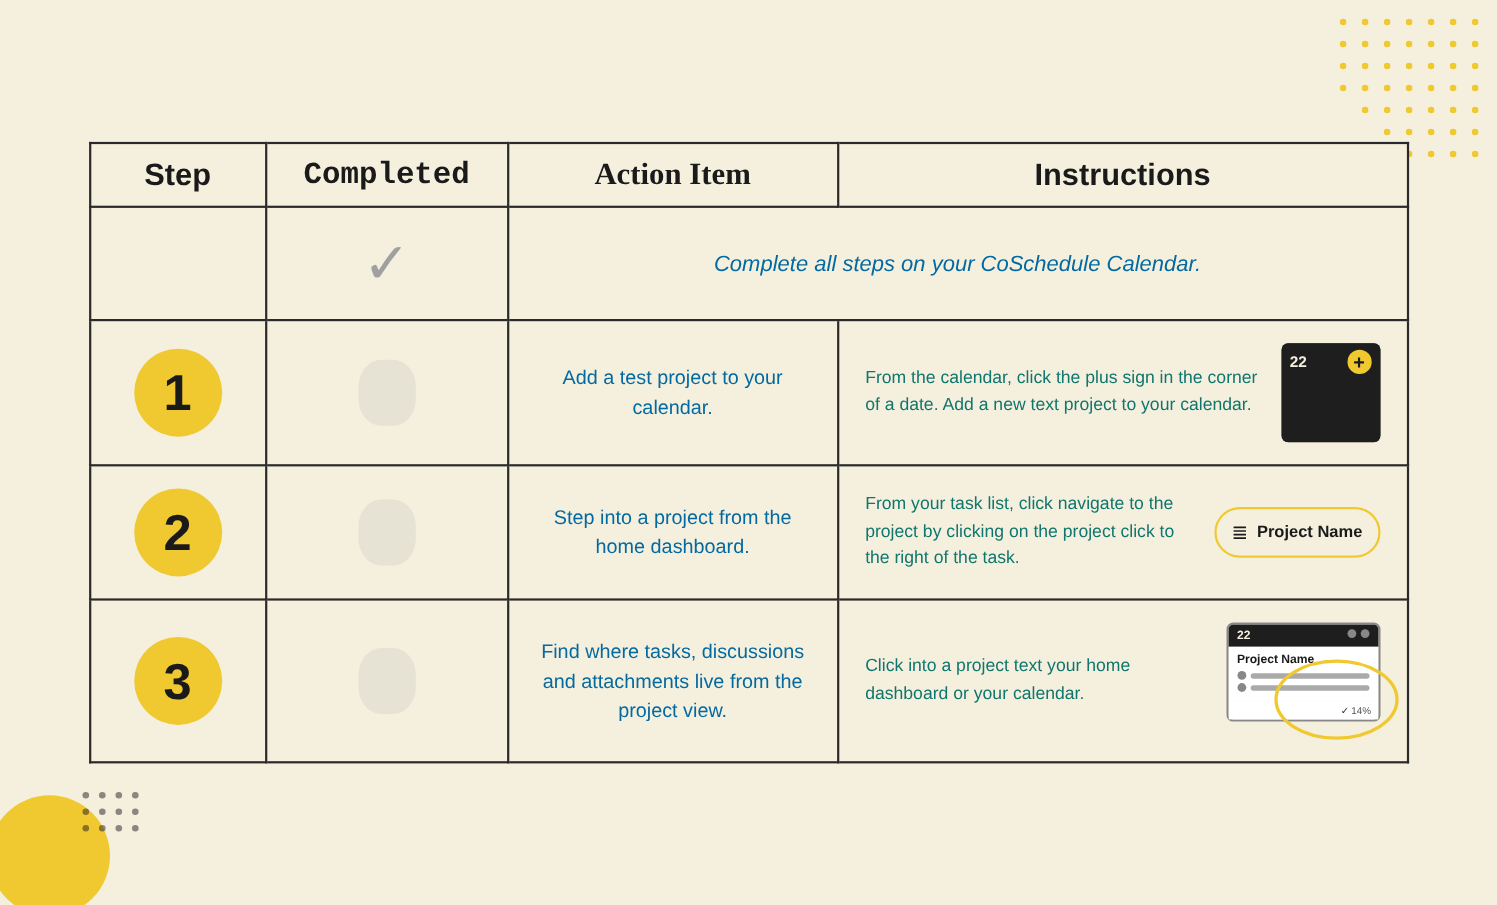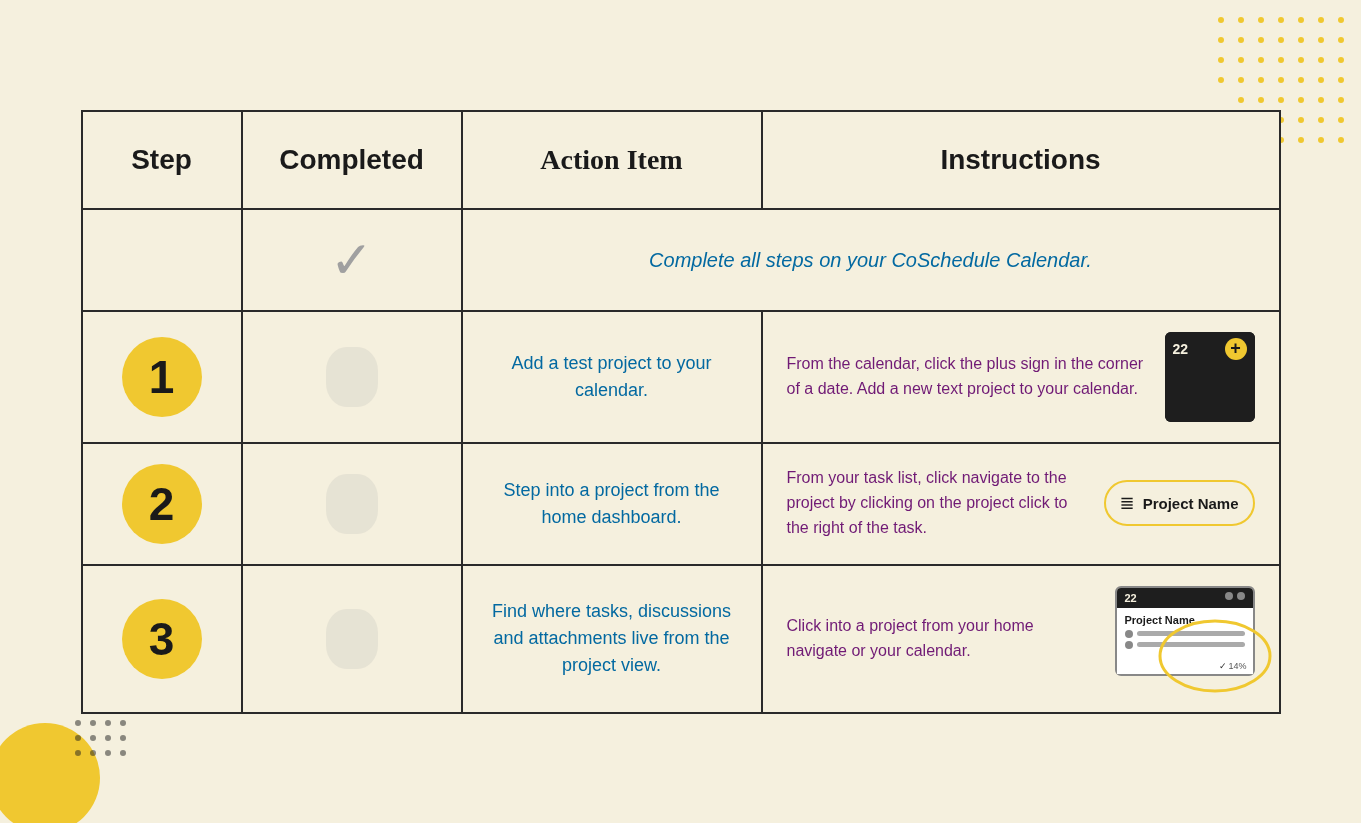--- a/index.html
+++ b/index.html
@@ -48,33 +48,34 @@
       position: relative;
     }
 
     table {
       width: 100%;
       border-collapse: collapse;
     }
 
     thead tr th {
       border: 2px solid #2a2a2a;
-      padding: 32px 16px;
+      padding: 12px 16px;
       text-align: center;
       font-size: 28px;
       font-weight: 900;
       color: #1a1a1a;
       background-color: #f5f0de;
     }
 
     thead tr th:first-child {
       width: 160px;
     }
     thead tr th:nth-child(2) {
       width: 220px;
+      font-family: Liberation Mono, monospace;
     }
     thead tr th:nth-child(3) {
       width: 300px;
       font-family: Liberation Serif, serif;
     }
     thead tr th:nth-child(4) {
       width: auto;
     }
 
     tbody tr td {
@@ -149,21 +150,21 @@
     }
 
     .instructions-inner {
       display: flex;
       align-items: center;
       gap: 20px;
     }
 
     .instructions-text {
       font-size: 16px;
-      color: #701a75;
+      color: #0f766e;
       line-height: 1.55;
       flex: 1;
     }
 
     
     .intro-row td {
       height: 100px;
     }
 
     
@@ -467,21 +468,21 @@
             </div>
           </td>
           <td class="td-completed">
             <div class="checkbox-empty"></div>
           </td>
           <td class="td-action">
             <span>Find where tasks, discussions and attachments live from the project view.</span>
           </td>
           <td class="td-instructions">
             <div class="instructions-inner">
-              <div class="instructions-text">Click into a project from your home navigate or your calendar.</div>
+              <div class="instructions-text">Click into a project text your home dashboard or your calendar.</div>
 
               <div style="position:relative; flex-shrink:0; margin-bottom:16px;">
                 <div class="project-view-card">
                   <div class="pv-header">
                     <span>22</span>
                     <span style="display:flex; gap:4px;">
                       <span style="width:8px;height:8px;background:#888;border-radius:50%;display:inline-block;"></span>
                       <span style="width:8px;height:8px;background:#888;border-radius:50%;display:inline-block;"></span>
                     </span>
                   </div>

